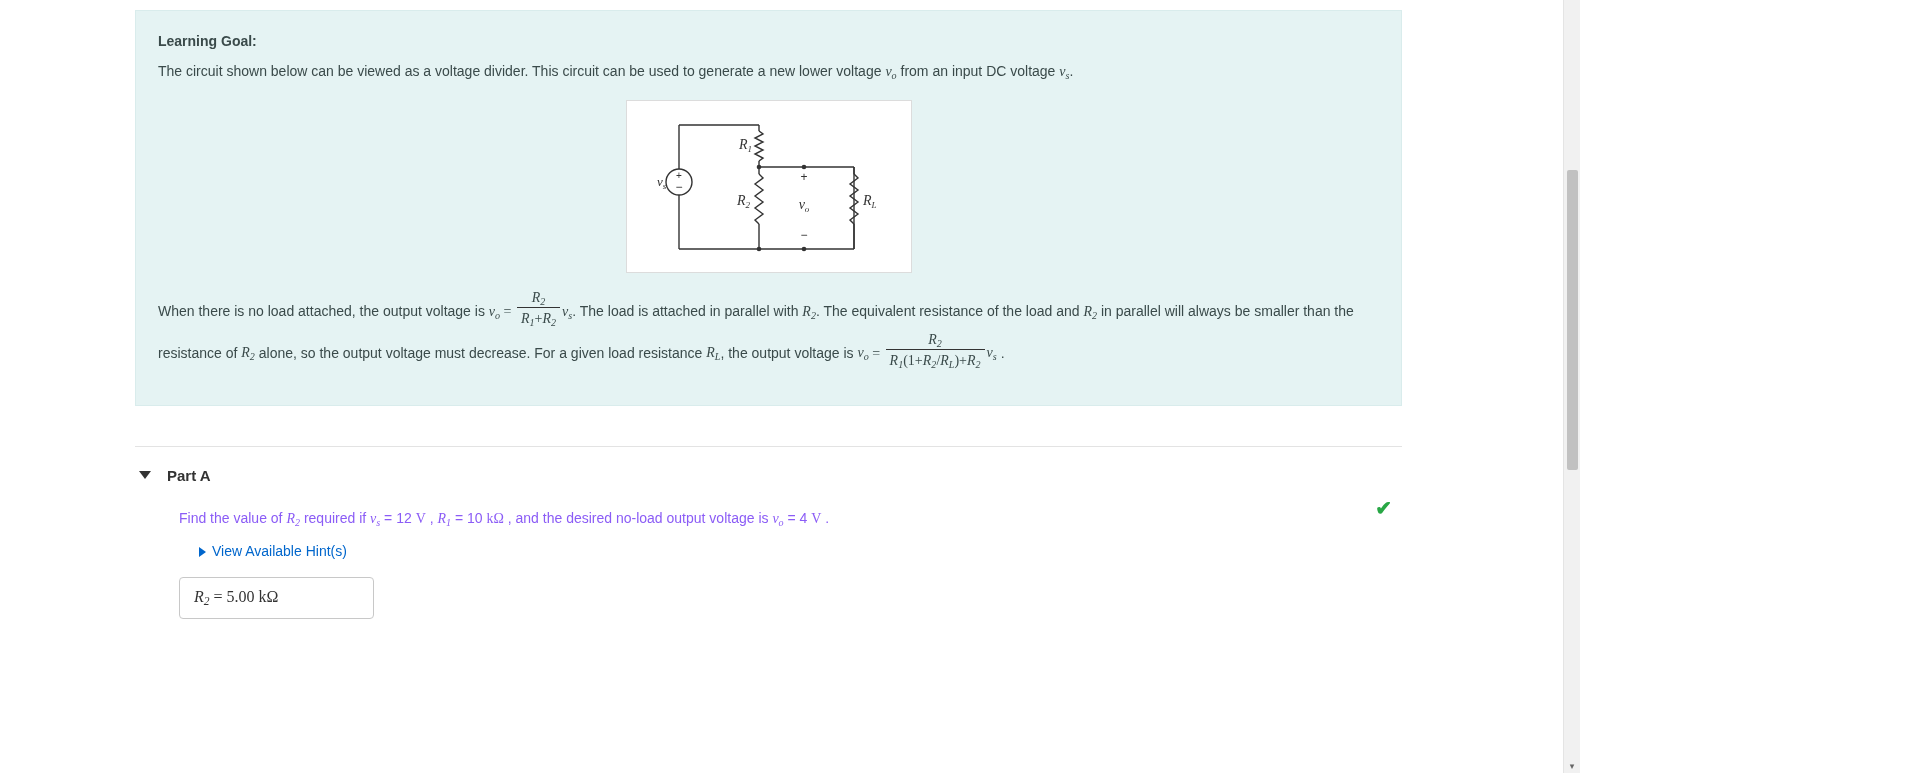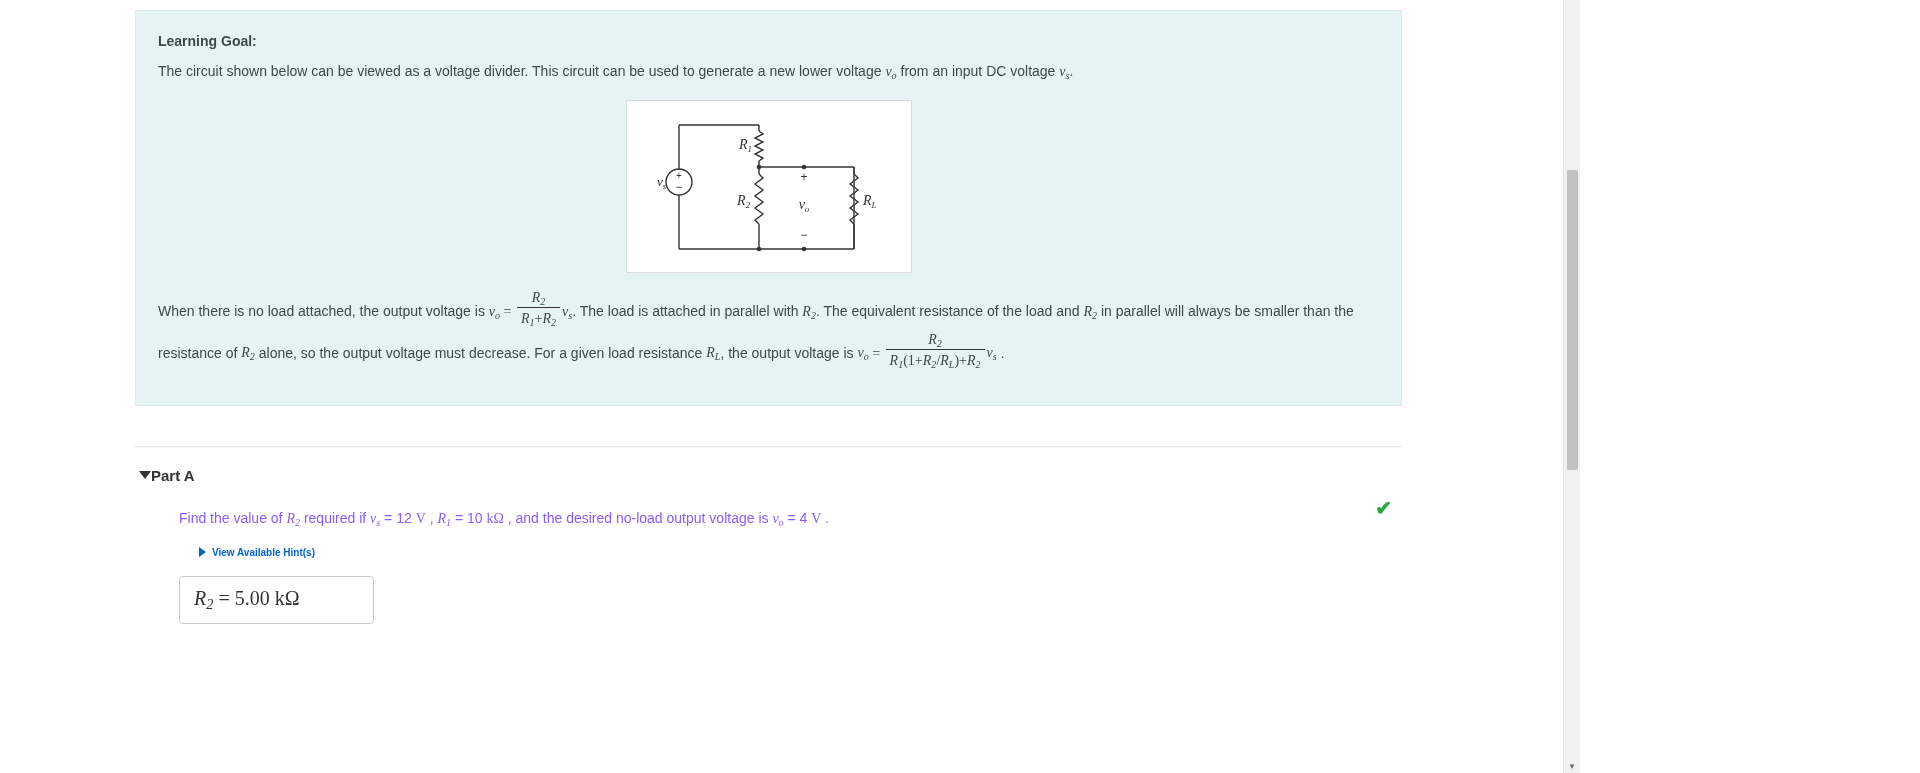--- a/index.html
+++ b/index.html
@@ -89,20 +89,21 @@
   .frac .num { display: block; padding: 0 4px; }
   .frac .den { display: block; border-top: 1px solid #333; padding: 4px 4px; }
   .part-section {
     margin: 0 75px;
     border-top: 1px solid #e3e3e3;
     padding-top: 16px;
   }
   .part-header {
     display: flex;
     align-items: center;
+    gap: 16px;
     padding: 4px 0 16px 4px;
   }
   .tri-down {
     width: 0; height: 0;
     border-left: 6px solid transparent;
     border-right: 6px solid transparent;
     border-top: 8px solid #333;
   }
   .tri-right-blue {
     width: 0; height: 0;
@@ -121,27 +122,27 @@
   .check-icon {
     position: absolute;
     right: 10px;
     top: -4px;
     color: #28a745;
     font-size: 20px;
     font-weight: bold;
   }
   .instr { margin-bottom: 16px; color: #8b5cf6; font-size: 14px; }
   .instr-bold { font-weight: 700; font-size: 14px; margin-bottom: 12px; }
-  .hint-link { color: #06c; font-weight: 700; font-size: 10px; cursor: pointer; margin-bottom: 18px; display: inline-block; padding-left: 20px; }
+  .hint-link { color: #06c; font-weight: 400; font-size: 14px; cursor: pointer; margin-bottom: 18px; display: inline-block; padding-left: 20px; }
   .answer-box {
     border: 1px solid #c8c8c8;
     border-radius: 4px;
     padding: 10px 14px;
     font-family: "Times New Roman", serif;
-    font-size: 20px;
+    font-size: 16px;
     width: 195px;
     margin-bottom: 22px;
   }
 </style>
 </head>
 <body>
 
 <div class="page">
   <div class="content-col">
 

